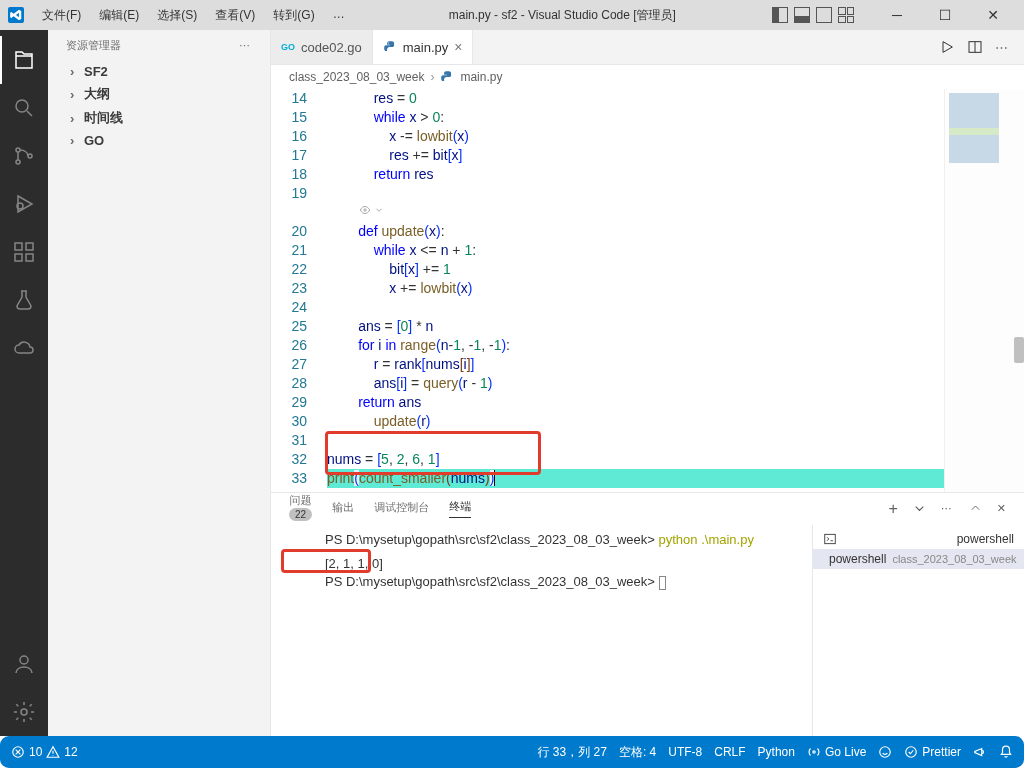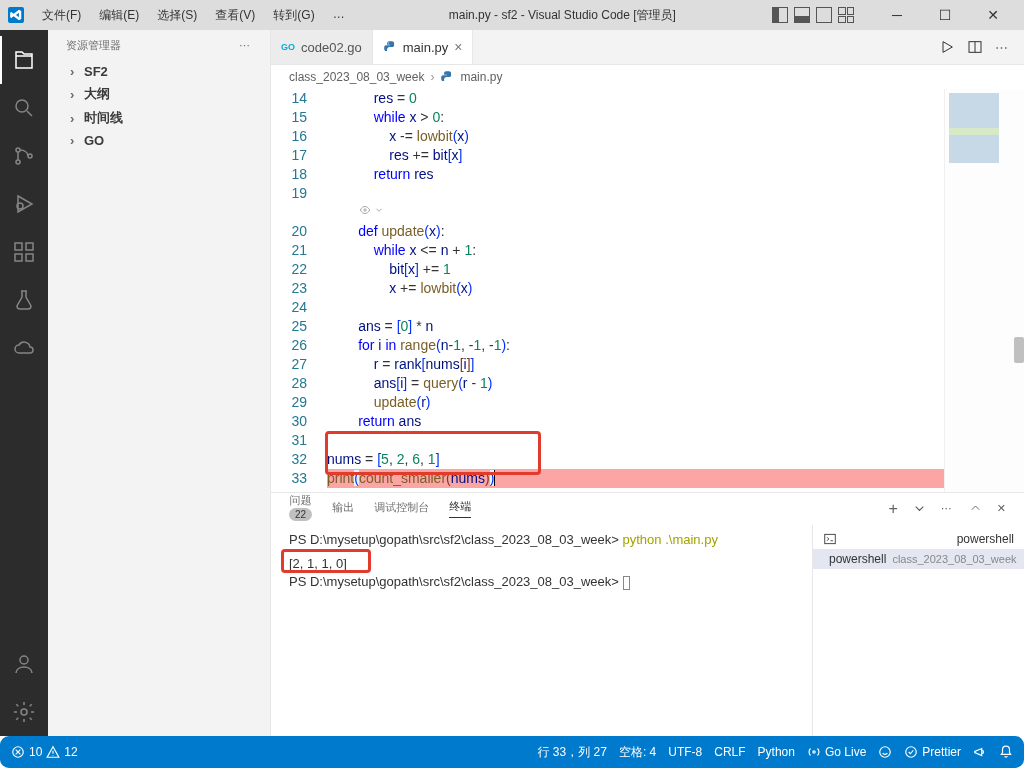--- a/index.html
+++ b/index.html
@@ -48,21 +48,21 @@
 
 .breadcrumb { padding: 5px 18px; font-size: 12px; color: #616161; display: flex; align-items: center; gap: 6px; }
 .breadcrumb .chev { color: #999; }
 .bc-icon { width: 14px; height: 14px; display: flex; align-items: center; justify-content: center; }
 
 .editor { flex: 1; display: flex; font-family: Consolas, "Courier New", monospace; font-size: 14px; line-height: 19px; overflow: hidden; position: relative; }
 .gutter { width: 56px; text-align: right; color: #237893; padding-right: 20px; padding-top: 0; user-select: none; }
 .gutter .ln { height: 19px; }
 .code { flex: 1; position: relative; padding-top: 0; }
 .code .line { height: 19px; white-space: pre; }
-.code .hl-line { background: #fca5a5; }
+.code .hl-line { background: #5eead4; }
 .redbox { position: absolute; border: 3px solid #e13c2b; border-radius: 4px; pointer-events: none; }
 .redbox.r1 { left: -2px; top: 342px; width: 216px; height: 44px; }
 .minimap { width: 80px; background: #fdfdfd; border-left: 1px solid #f0f0f0; padding: 4px; font-size: 2px; line-height: 3px; overflow: hidden; }
 .minimap .mm { background: linear-gradient(#c7d8e6 0 50%, #d6eac8 50% 60%, #c7d8e6 60% 100%); height: 70px; width: 50px; }
 
 
 .kw { color: #0000ff; }
 .num { color: #098658; }
 .fn { color: #795e26; }
 .id { color: #001080; }
@@ -73,21 +73,21 @@
 
 .panel { height: 244px; border-top: 1px solid #e7e7e7; background: #ffffff; display: flex; flex-direction: column; }
 .panel-tabs { height: 32px; display: flex; align-items: center; padding: 0 18px; gap: 20px; font-size: 11px; color: #6f6f6f; border-bottom: 1px solid transparent; }
 .panel-tabs .ptab { cursor: pointer; padding-bottom: 3px; display: flex; align-items: center; gap: 0; flex-direction: column; }
 .panel-tabs .ptab.active { color: #333; border-bottom: 1px solid #333; text-align: center; }
 .panel-tabs .badge { background: #c0c0c0; border-radius: 9px; padding: 1px 6px; font-size: 10px; color: #333; }
 .panel-tabs .right { margin-left: auto; display: flex; gap: 14px; color: #616161; align-items: center; }
 .panel-tabs .right svg { width: 15px; height: 15px; cursor: pointer; }
 .panel-body { flex: 1; display: flex; overflow: hidden; }
 .terminal { flex: 1; padding: 6px 18px; font-family: Consolas, monospace; font-size: 13px; line-height: 18px; color: #333; position: relative; }
-.terminal .t-line { white-space: pre; }
+.terminal .t-line { white-space: pre; margin-left: 36px; }
 .terminal .cmd { color: #a3a300; }
 .redbox.r2 { left: 10px; top: 24px; width: 90px; height: 24px; }
 .term-side { width: 212px; border-left: 1px solid #e7e7e7; padding: 4px 0; font-size: 12px; }
 .term-side .t-item { padding: 3px 10px; display: flex; align-items: center; gap: 6px; cursor: pointer; justify-content: space-between; }
 .term-side .t-item.sel { background: #e4e6f1; }
 .term-side .t-item .sub { color: #888; font-size: 11px; }
 .term-side .t-item svg { width: 14px; height: 14px; }
 
 .scrollbar-area { position: absolute; right: 0; top: 0; bottom: 0; width: 12px; }
 .scrollbar-area .thumb { background: #c0c0c0; width: 10px; height: 26px; position: absolute; top: 248px; right: 0; border-radius: 2px; }
@@ -298,22 +298,22 @@
               </svg></span></div>
 <div class="line">        <span class="kw">def</span> <span class="fn">update</span><span class="br">(</span><span class="id">x</span><span class="br">)</span>:</div>
 <div class="line">            <span class="kw">while</span> <span class="id">x</span> &lt;= <span class="id">n</span> + <span class="num">1</span>:</div>
 <div class="line">                <span class="id">bit</span><span class="br">[</span><span class="id">x</span><span class="br">]</span> += <span class="num">1</span></div>
 <div class="line">                <span class="id">x</span> += <span class="fn">lowbit</span><span class="br">(</span><span class="id">x</span><span class="br">)</span></div>
 <div class="line"> </div>
 <div class="line">        <span class="id">ans</span> = <span class="br">[</span><span class="num">0</span><span class="br">]</span> * <span class="id">n</span></div>
 <div class="line">        <span class="kw">for</span> <span class="id">i</span> <span class="kw">in</span> <span class="fn">range</span><span class="br">(</span><span class="id">n</span>-<span class="num">1</span>, -<span class="num">1</span>, -<span class="num">1</span><span class="br">)</span>:</div>
 <div class="line">            <span class="id">r</span> = <span class="id">rank</span><span class="br">[</span><span class="id">nums</span><span class="br2">[</span><span class="id">i</span><span class="br2">]</span><span class="br">]</span></div>
 <div class="line">            <span class="id">ans</span><span class="br">[</span><span class="id">i</span><span class="br">]</span> = <span class="fn">query</span><span class="br">(</span><span class="id">r</span> - <span class="num">1</span><span class="br">)</span></div>
+<div class="line">        <span class="kw">return</span> <span class="id">ans</span></div>
 <div class="line">            <span class="fn">update</span><span class="br">(</span><span class="id">r</span><span class="br">)</span></div>
-<div class="line">        <span class="kw">return</span> <span class="id">ans</span></div>
 <div class="line"> </div>
 <div class="line"><span class="id">nums</span> = <span class="br">[</span><span class="num">5</span>, <span class="num">2</span>, <span class="num">6</span>, <span class="num">1</span><span class="br">]</span></div>
 <div class="line hl-line"><span class="fn">print</span><span class="br paren-hl">(</span><span class="fn">count_smaller</span><span class="br2">(</span><span class="id">nums</span><span class="br2">)</span><span class="br paren-hl">)</span><span style="border-left:1px solid #000"></span></div>
         <div class="redbox r1"></div>
       </div>
       <div class="minimap">
           <div class="mm"></div>
         </div>
       <div class="scrollbar-area">
           <div class="thumb"></div>

